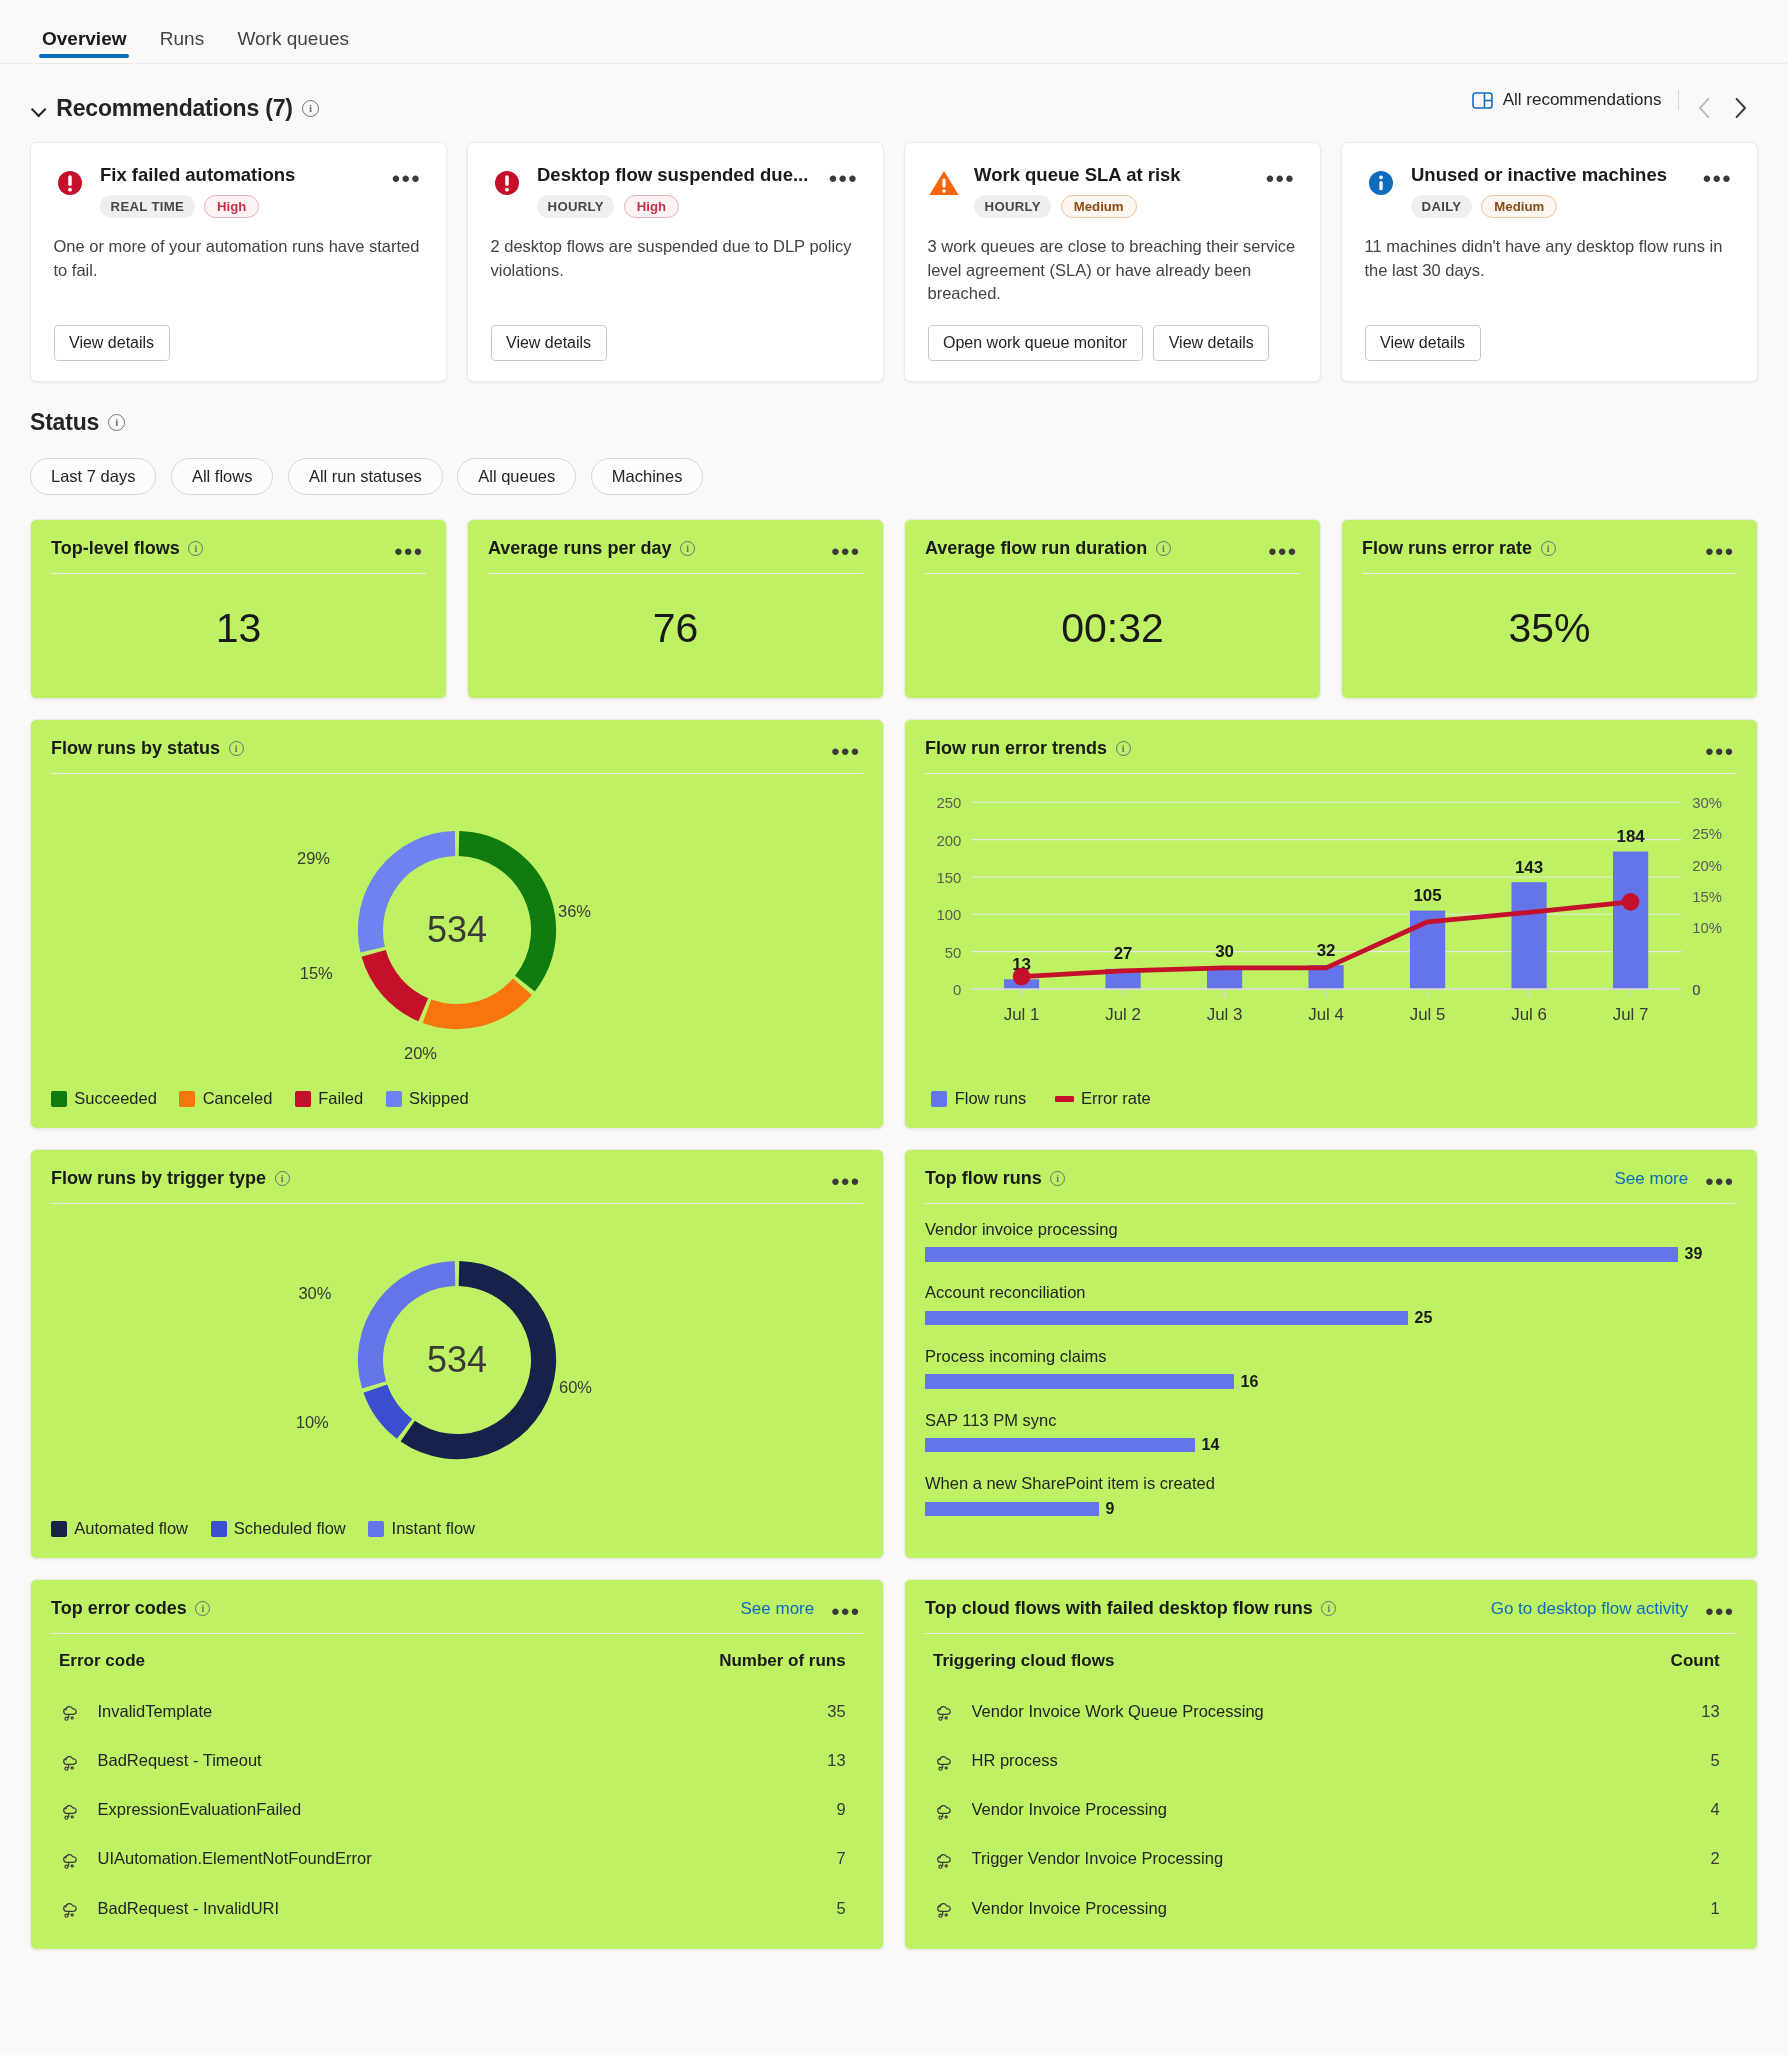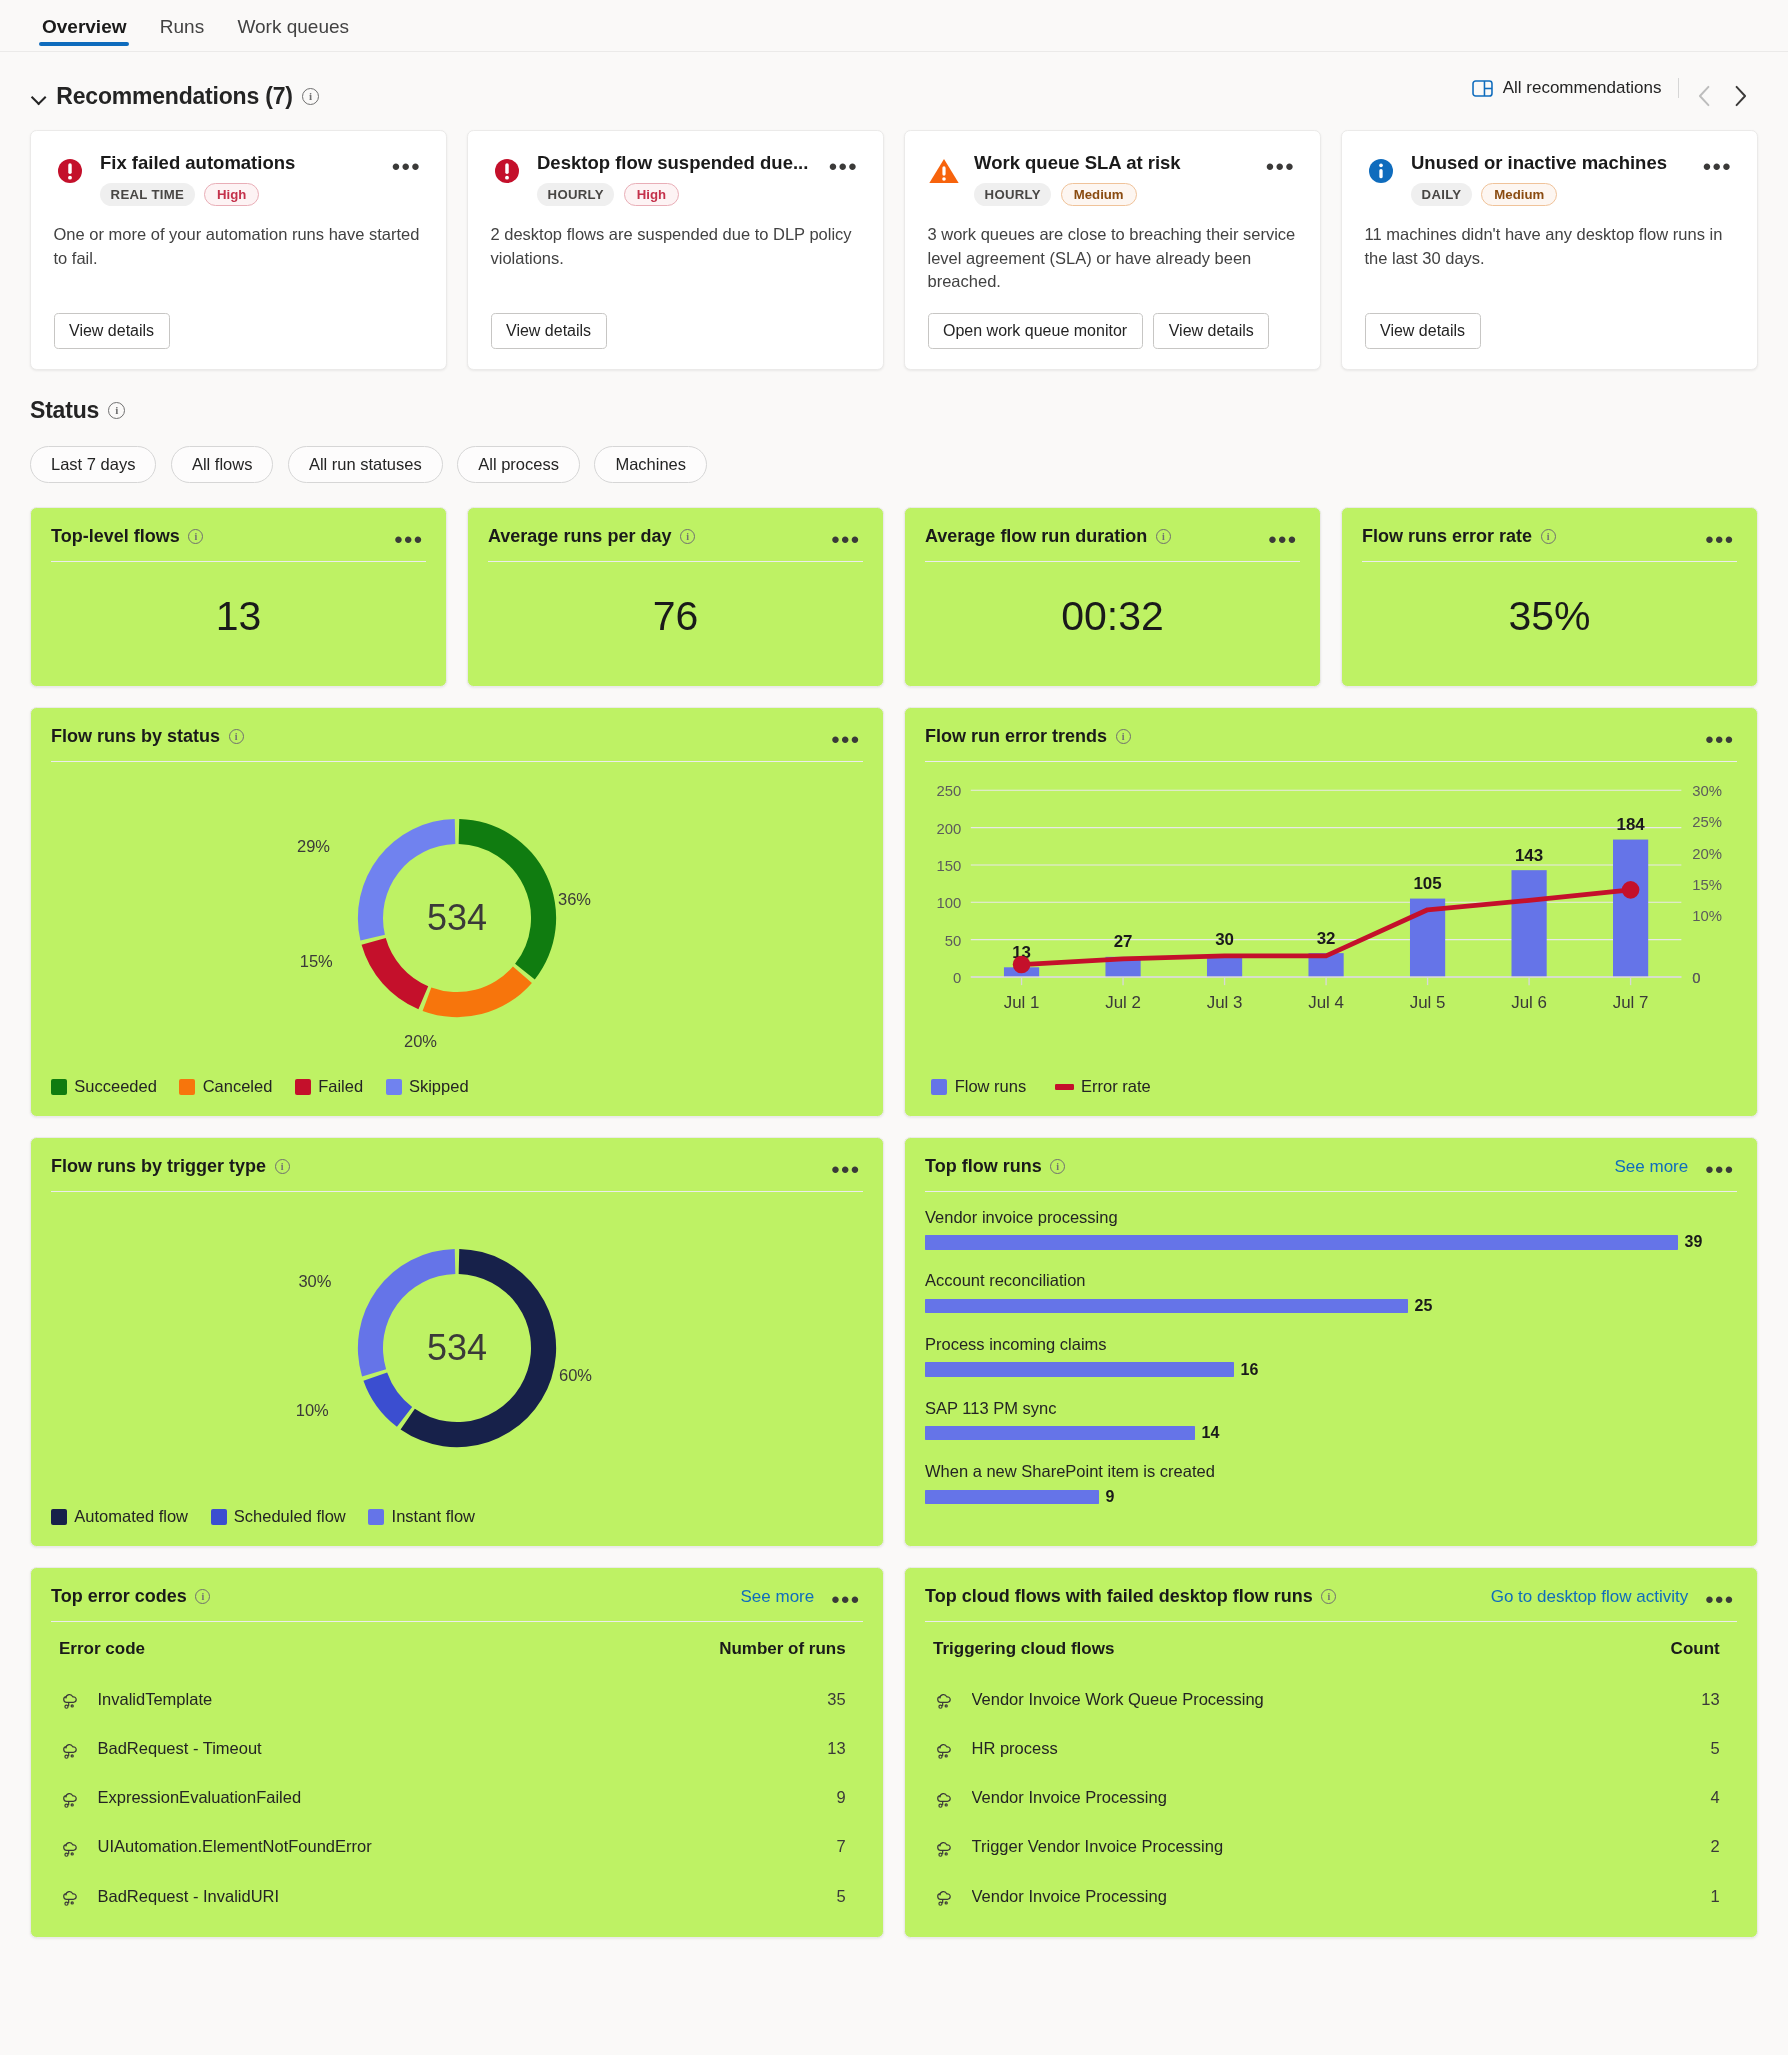--- a/index.html
+++ b/index.html
@@ -11,21 +11,21 @@
     -webkit-font-smoothing: antialiased;
   }
   body { padding: 0 0 26.4px 0; }
 
   
   .tabbar {
     display: flex;
     align-items: flex-end;
     gap: 9.3px;
     padding: 9.3px 30px 0 30px;
-    height: 52px;
+    height: 64px;
     border-bottom: 0.7px solid #ebeae9;
     background: #faf9f8;
   }
   .tab {
     position: relative;
     padding: 5.3px 12px 13.2px 12px;
     font-size: 19px;
     color: #424242;
     cursor: pointer;
     white-space: nowrap;
@@ -407,21 +407,21 @@
   <div class="section-title-wrap">
     <span class="section-title">Status</span>
     <span class="info-i">i</span>
   </div>
 </div>
 
 <div class="chips" id="chips">
     <div class="chip">Last 7 days</div>
     <div class="chip">All flows</div>
     <div class="chip">All run statuses</div>
-    <div class="chip">All process</div>
+    <div class="chip">All queues</div>
     <div class="chip">Machines</div>
   </div>
 
 <div class="kpi-row" id="kpi-row">
   <div class="card kpi-card">
     <div class="card-head">
       <div class="card-title-wrap">
         <span class="card-title">Top-level flows</span>
         <span class="info-i small">i</span>
       </div>

